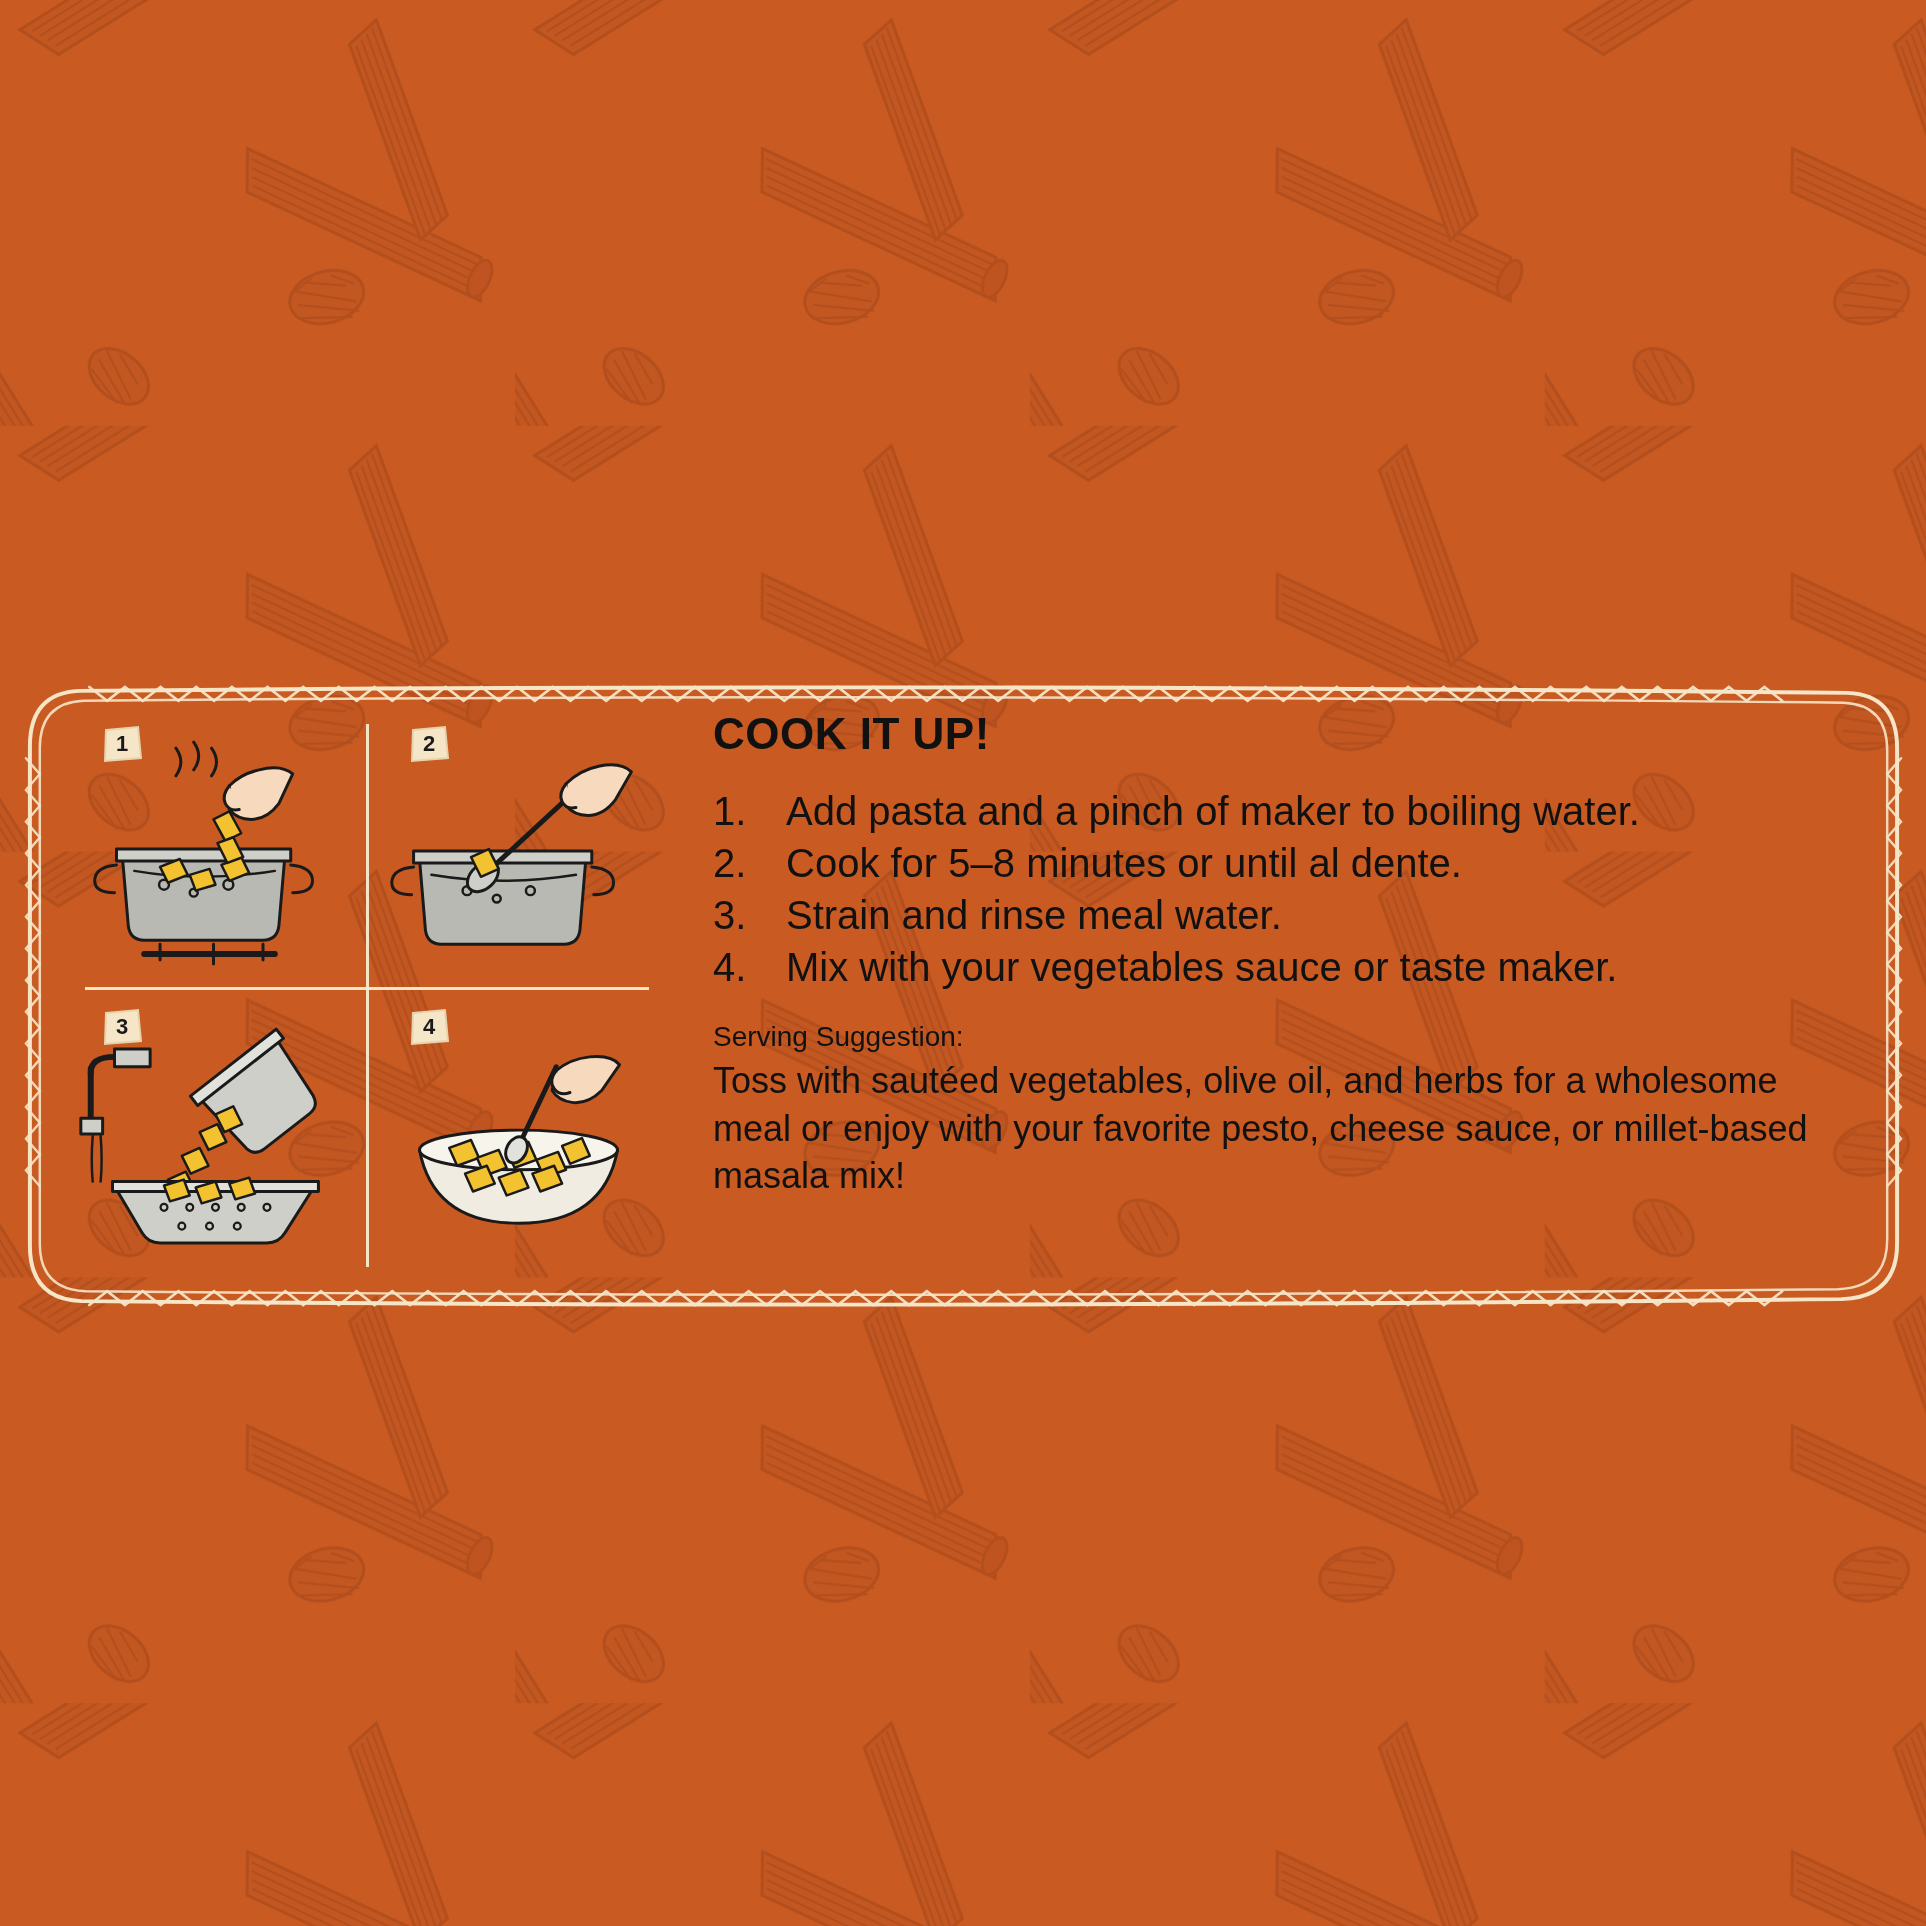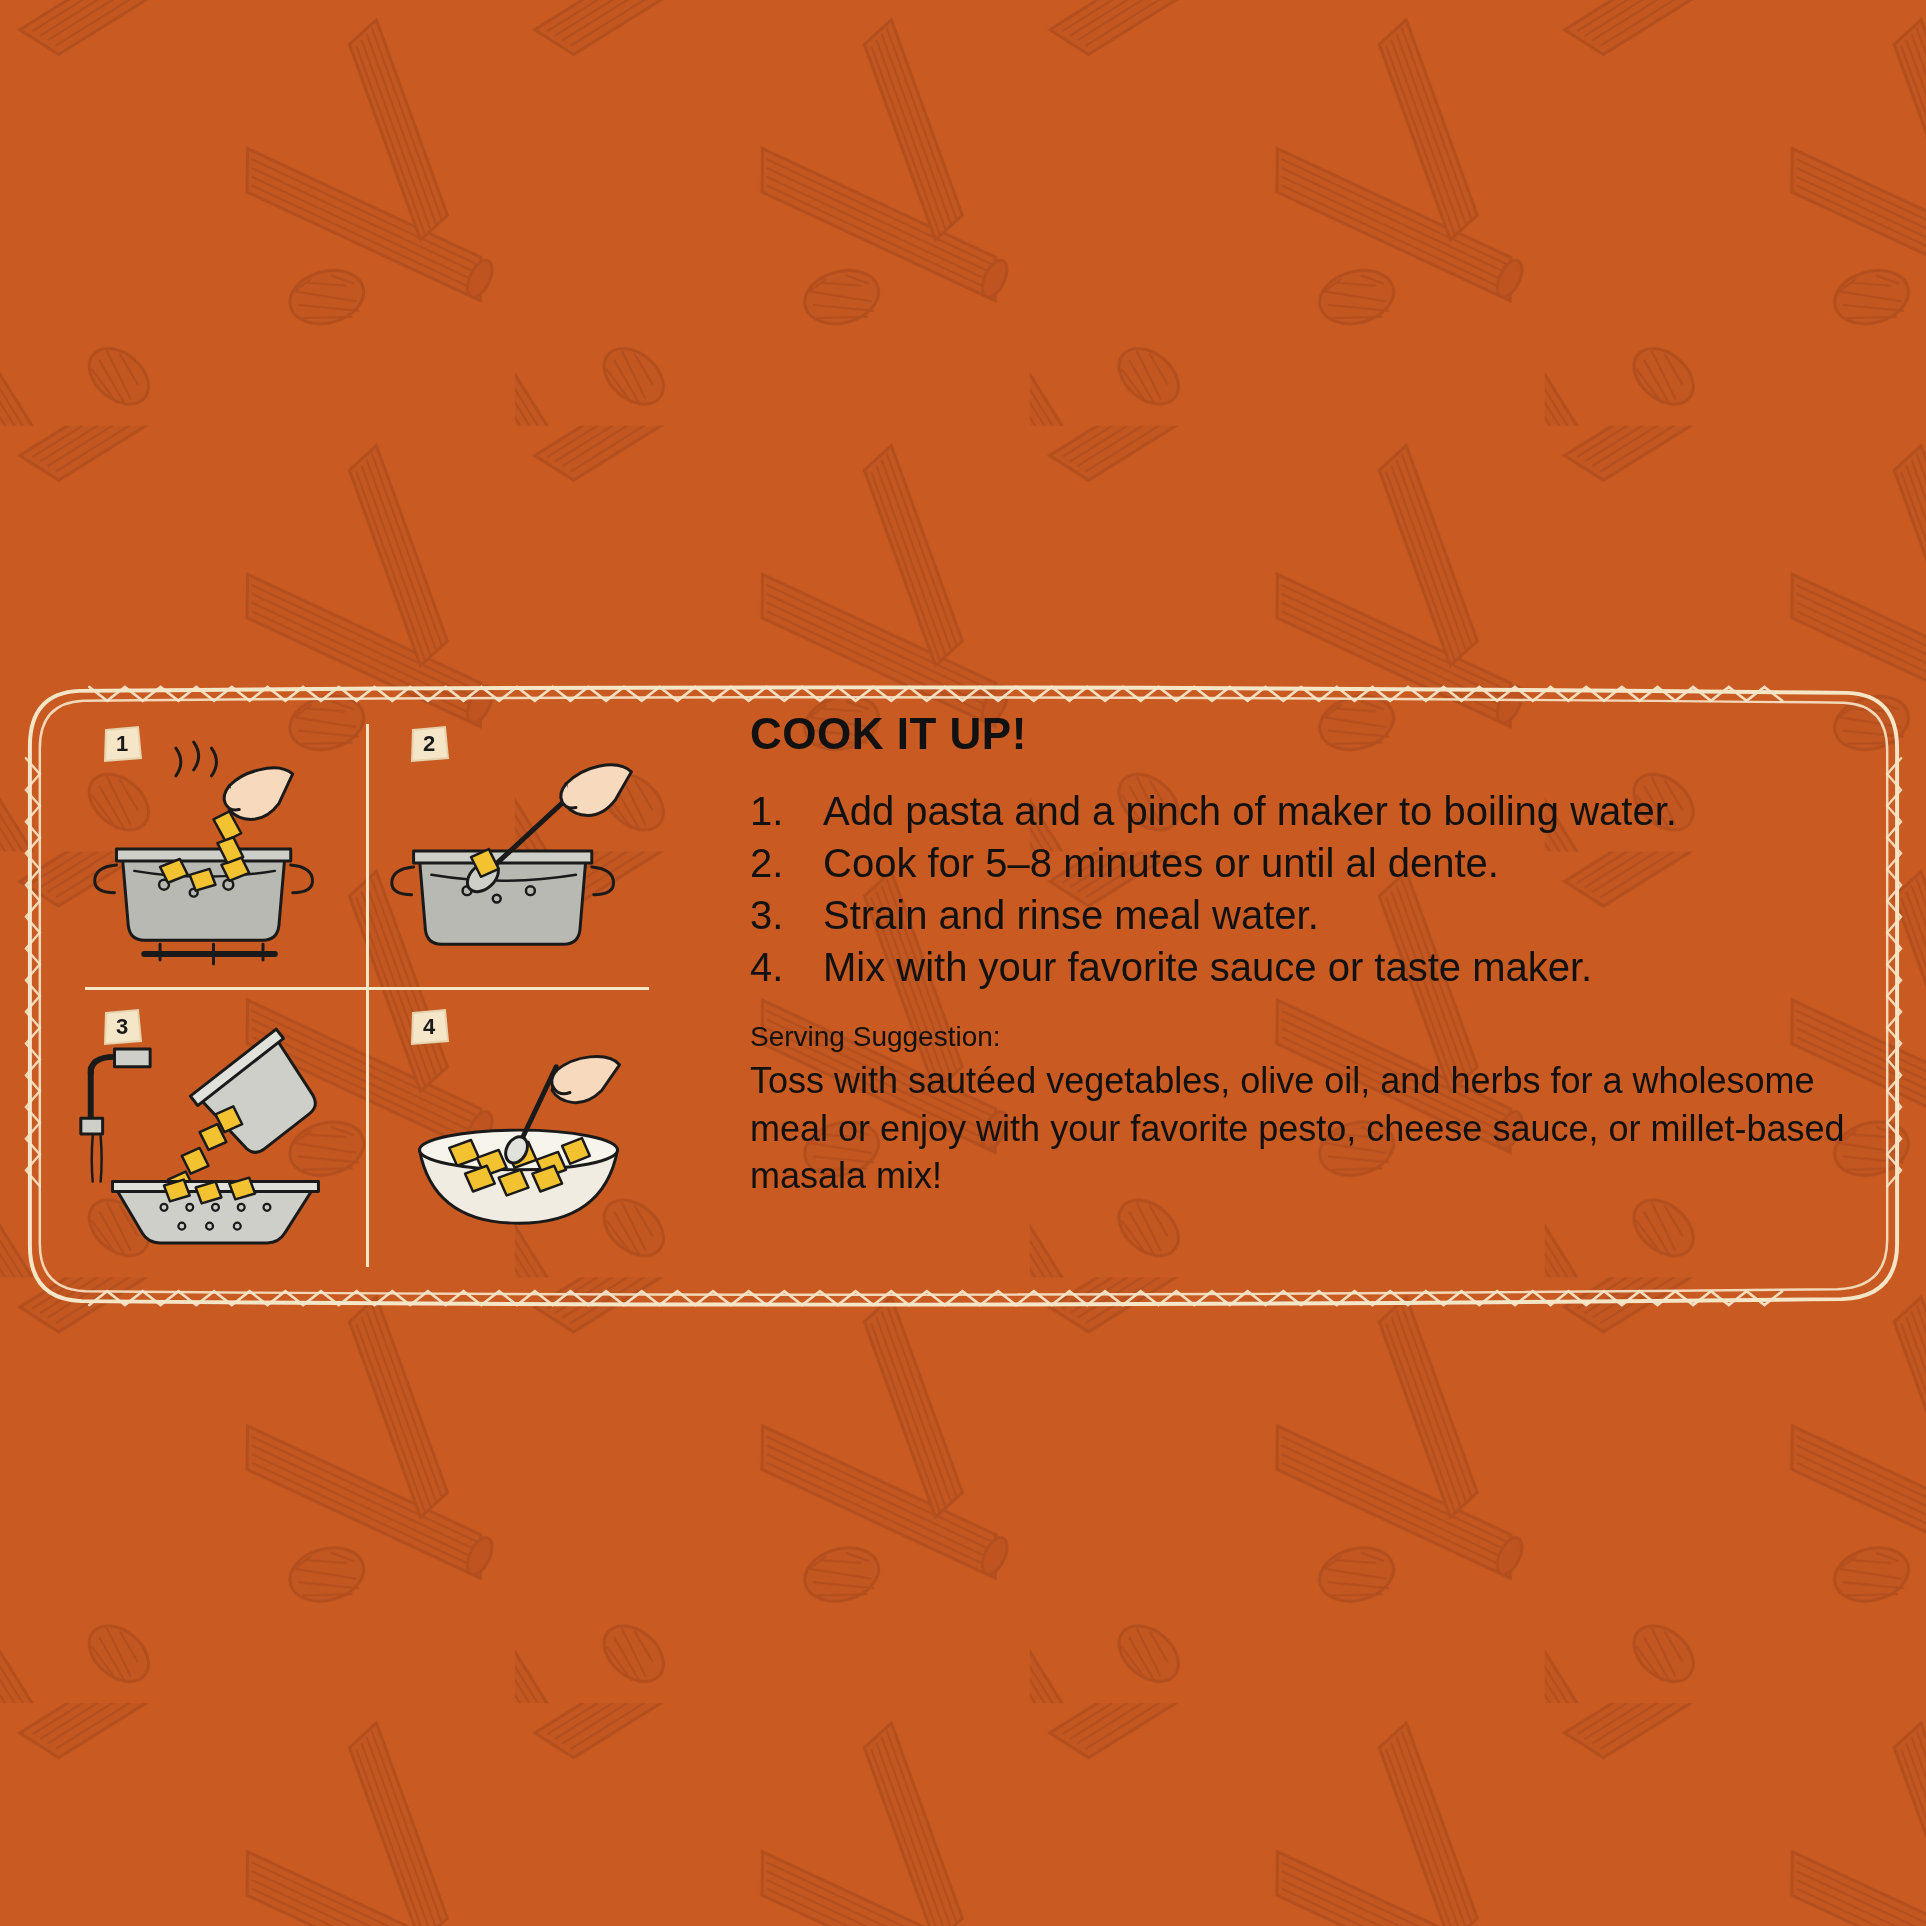--- a/index.html
+++ b/index.html
@@ -98,21 +98,21 @@
     position: absolute;
     left: 0;
     top: 26px;
     width: 297px;
     height: 238px;
   }
 
   
   #recipe-text {
     position: absolute;
-    left: 730px;
+    left: 693px;
     top: 30px;
     width: 1158px;
   }
   #cook-title {
     font-family: "Liberation Sans", sans-serif;
     font-size: 44px;
     font-weight: bold;
     color: #111;
     letter-spacing: 0.5px;
     margin: 0 0 26px 0;
@@ -391,21 +391,21 @@
       <li>
         <span class="li-num">2.</span>
         <span class="li-text">Cook for 5–8 minutes or until al dente.</span>
       </li>
       <li>
         <span class="li-num">3.</span>
         <span class="li-text">Strain and rinse meal water.</span>
       </li>
       <li>
         <span class="li-num">4.</span>
-        <span class="li-text">Mix with your favorite sauce or taste maker.</span>
+        <span class="li-text">Mix with your vegetables sauce or taste maker.</span>
       </li>
     </ol>
 
     <p id="serving-label">Serving Suggestion:</p>
     <p id="serving-text">Toss with sautéed vegetables, olive oil, and herbs for a wholesome meal or enjoy with your favorite pesto, cheese sauce, or millet-based masala mix!</p>
   </div>
 </div>
 
 
 </body></html>

